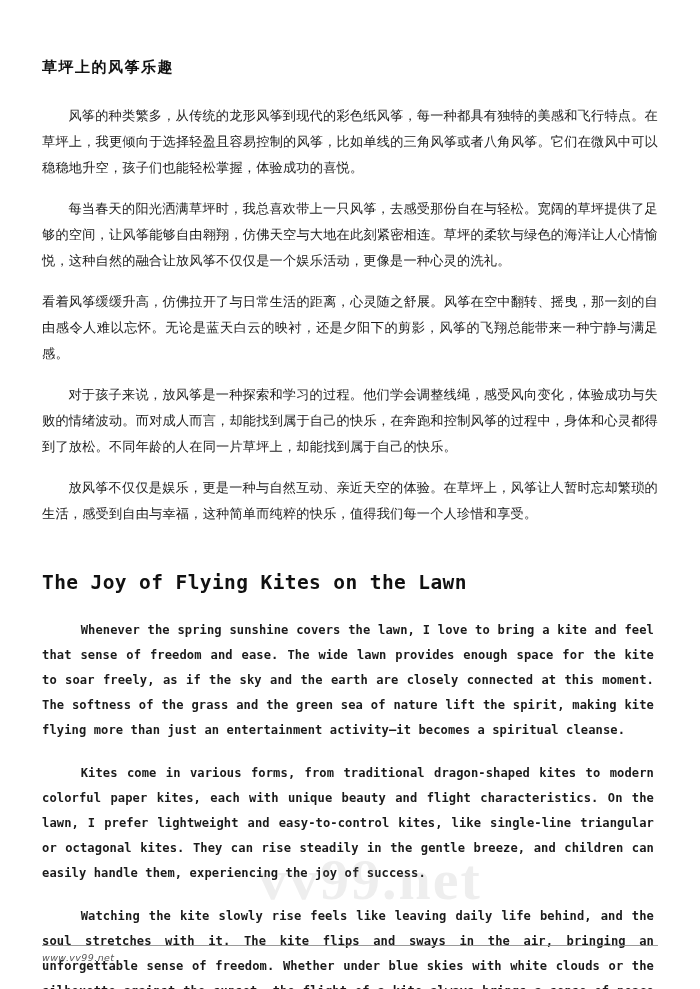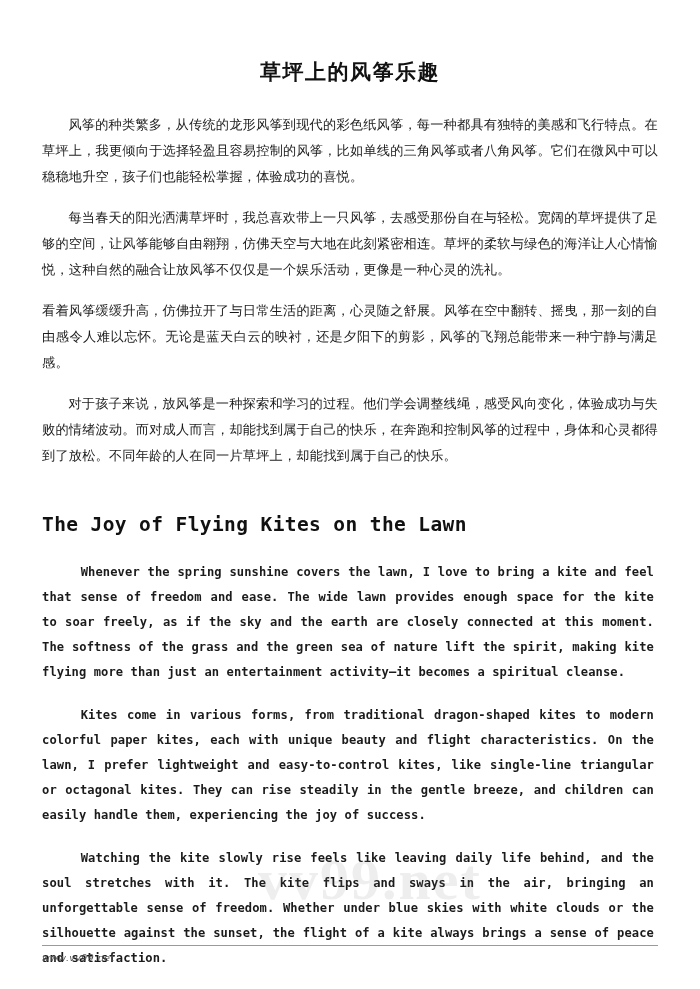--- a/index.html
+++ b/index.html
@@ -15,24 +15,23 @@
     font-family: "Liberation Serif", serif;
     color: #1a1a1a;
   }
   .page {
     position: absolute;
     inset: 0;
     padding: 46px 42px 0 42px;
     box-sizing: border-box;
   }
   .cn-title {
-    text-align: center;
     font-family: "DejaVu Sans", sans-serif;
     font-weight: bold;
-    font-size: 21px;
+    font-size: 15px;
     letter-spacing: 1.5px;
     margin: 12px 0 26px 0;
     color: #111;
   }
   .cn-body p {
     margin: 0 0 15px 0;
     font-family: "DejaVu Sans", sans-serif;
     font-size: 13.2px;
     line-height: 26px;
     text-align: justify;
@@ -100,20 +99,21 @@
 
 <div class="page">
 
   <h1 class="cn-title">草坪上的风筝乐趣</h1>
 
   <div class="cn-body">
     <p class="indent">风筝的种类繁多，从传统的龙形风筝到现代的彩色纸风筝，每一种都具有独特的美感和飞行特点。在草坪上，我更倾向于选择轻盈且容易控制的风筝，比如单线的三角风筝或者八角风筝。它们在微风中可以稳稳地升空，孩子们也能轻松掌握，体验成功的喜悦。</p>
     <p class="indent">每当春天的阳光洒满草坪时，我总喜欢带上一只风筝，去感受那份自在与轻松。宽阔的草坪提供了足够的空间，让风筝能够自由翱翔，仿佛天空与大地在此刻紧密相连。草坪的柔软与绿色的海洋让人心情愉悦，这种自然的融合让放风筝不仅仅是一个娱乐活动，更像是一种心灵的洗礼。</p>
     <p>看着风筝缓缓升高，仿佛拉开了与日常生活的距离，心灵随之舒展。风筝在空中翻转、摇曳，那一刻的自由感令人难以忘怀。无论是蓝天白云的映衬，还是夕阳下的剪影，风筝的飞翔总能带来一种宁静与满足感。</p>
     <p class="indent">对于孩子来说，放风筝是一种探索和学习的过程。他们学会调整线绳，感受风向变化，体验成功与失败的情绪波动。而对成人而言，却能找到属于自己的快乐，在奔跑和控制风筝的过程中，身体和心灵都得到了放松。不同年龄的人在同一片草坪上，却能找到属于自己的快乐。</p>
+    <p class="indent">放风筝不仅仅是娱乐，更是一种与自然互动、亲近天空的体验。在草坪上，风筝让人暂时忘却繁琐的生活，感受到自由与幸福，这种简单而纯粹的快乐，值得我们每一个人珍惜和享受。</p>
   </div>
 
   <h2 class="en-title">The Joy of Flying Kites on the Lawn</h2>
 
   <div class="en-body">
     <p>Whenever the spring sunshine covers the lawn, I love to bring a kite and feel that sense of freedom and ease. The wide lawn provides enough space for the kite to soar freely, as if the sky and the earth are closely connected at this moment. The softness of the grass and the green sea of nature lift the spirit, making kite flying more than just an entertainment activity—it becomes a spiritual cleanse.</p>
     <p>Kites come in various forms, from traditional dragon-shaped kites to modern colorful paper kites, each with unique beauty and flight characteristics. On the lawn, I prefer lightweight and easy-to-control kites, like single-line triangular or octagonal kites. They can rise steadily in the gentle breeze, and children can easily handle them, experiencing the joy of success.</p>
     <p>Watching the kite slowly rise feels like leaving daily life behind, and the soul stretches with it. The kite flips and sways in the air, bringing an unforgettable sense of freedom. Whether under blue skies with white clouds or the silhouette against the sunset, the flight of a kite always brings a sense of peace and satisfaction.</p>
 
   </div>

